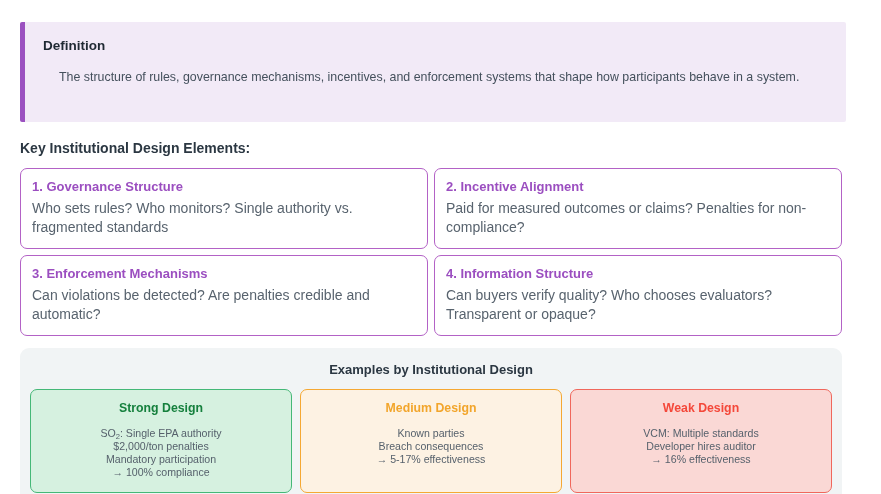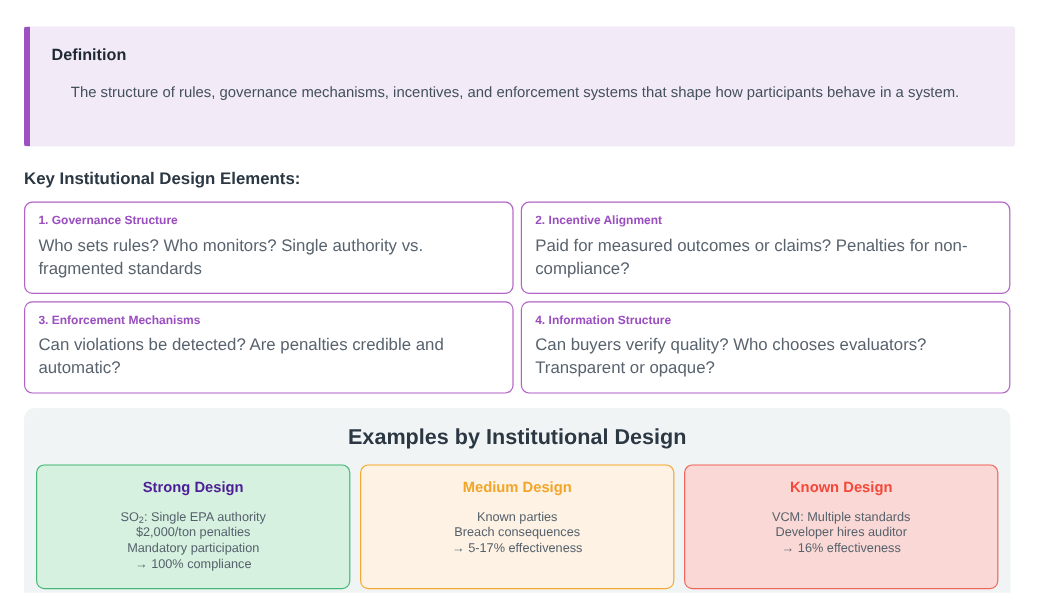--- a/index.html
+++ b/index.html
@@ -76,21 +76,21 @@
   }
   .element-card {
     border: 1.4px solid #b362c6;
     border-radius: 7px;
     background: #ffffff;
     padding: 10px 11px 11px 11px;
     box-sizing: border-box;
     min-height: 51px;
   }
   .element-card-title {
-    font-size: 10px;
+    font-size: 13px;
     font-weight: bold;
     color: #9b4ec0;
     margin: 0 0 5px 0;
   }
   .element-card-text {
     font-size: 14px;
     color: #58636e;
     margin: 0;
     line-height: 1.35;
   }
@@ -99,21 +99,21 @@
   .examples-section {
     margin-top: 12px;
     background: #f1f4f5;
     border-radius: 9px;
     width: 822px;
     box-sizing: border-box;
     padding: 12px 10px 13px 10px;
   }
   .examples-heading {
     text-align: center;
-    font-size: 18px;
+    font-size: 13px;
     font-weight: bold;
     color: #2b3742;
     margin: 2px 0 12px 0;
   }
   .examples-row {
     display: grid;
     grid-template-columns: 1fr 1fr 1fr;
     column-gap: 8px;
   }
   .example-panel {
@@ -131,21 +131,21 @@
   }
   .example-line {
     font-size: 10.6px;
     color: #56616c;
     line-height: 1.24;
     margin: 0;
   }
 
   
   .ex-strong { background: #d6f1e0; border-color: #45b877; }
-  .ex-strong .example-title { color: #4c1d95; }
+  .ex-strong .example-title { color: #15803d; }
   .ex-medium { background: #fdf2e3; border-color: #f5a833; }
   .ex-medium .example-title { color: #f2a52b; }
   .ex-weak   { background: #fad8d5; border-color: #f0675c; }
   .ex-weak .example-title { color: #f4483a; }
 
   sub { font-size: 0.72em; vertical-align: baseline; position: relative; top: 0.28em; }
 </style>
 </head>
 <body>
 
@@ -191,21 +191,21 @@
       </div>
 
       <div class="example-panel ex-medium">
         <div class="example-title">Medium Design</div>
         <p class="example-line">Known parties</p>
         <p class="example-line">Breach consequences</p>
         <p class="example-line">→ 5-17% effectiveness</p>
       </div>
 
       <div class="example-panel ex-weak">
-        <div class="example-title">Known Design</div>
+        <div class="example-title">Weak Design</div>
         <p class="example-line">VCM: Multiple standards</p>
         <p class="example-line">Developer hires auditor</p>
         <p class="example-line">→ 16% effectiveness</p>
       </div>
 
     </div>
   </section>
 
 </div>
 

